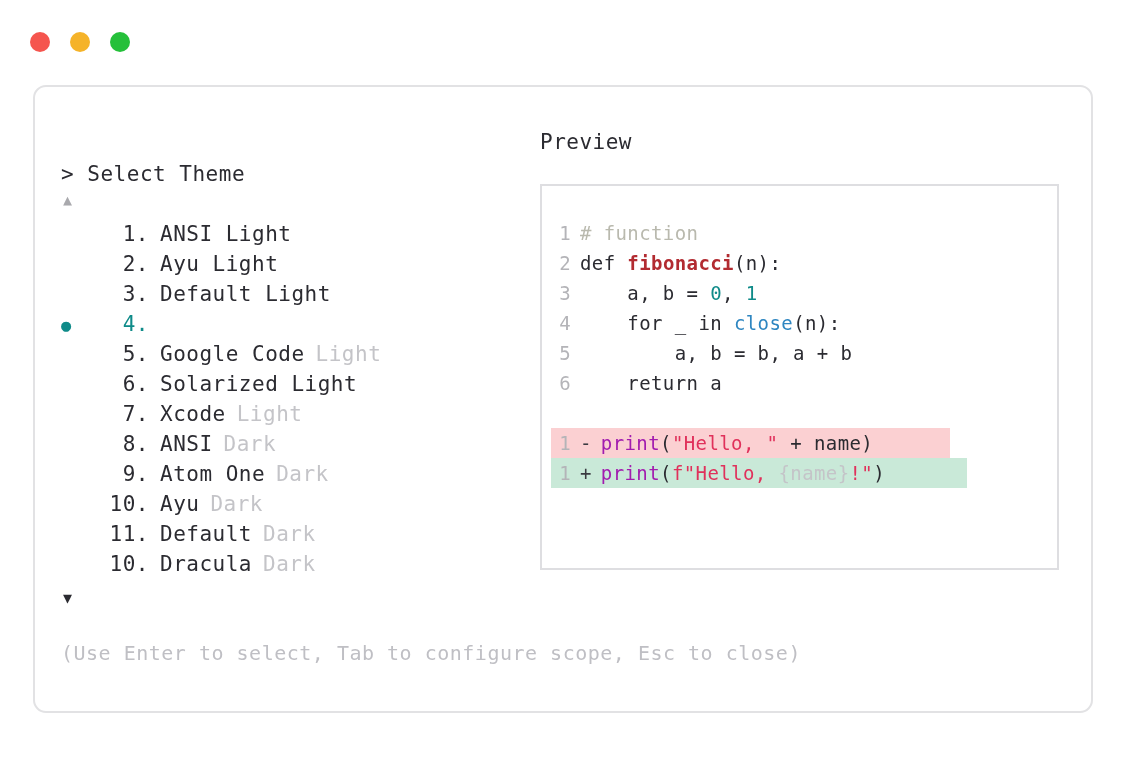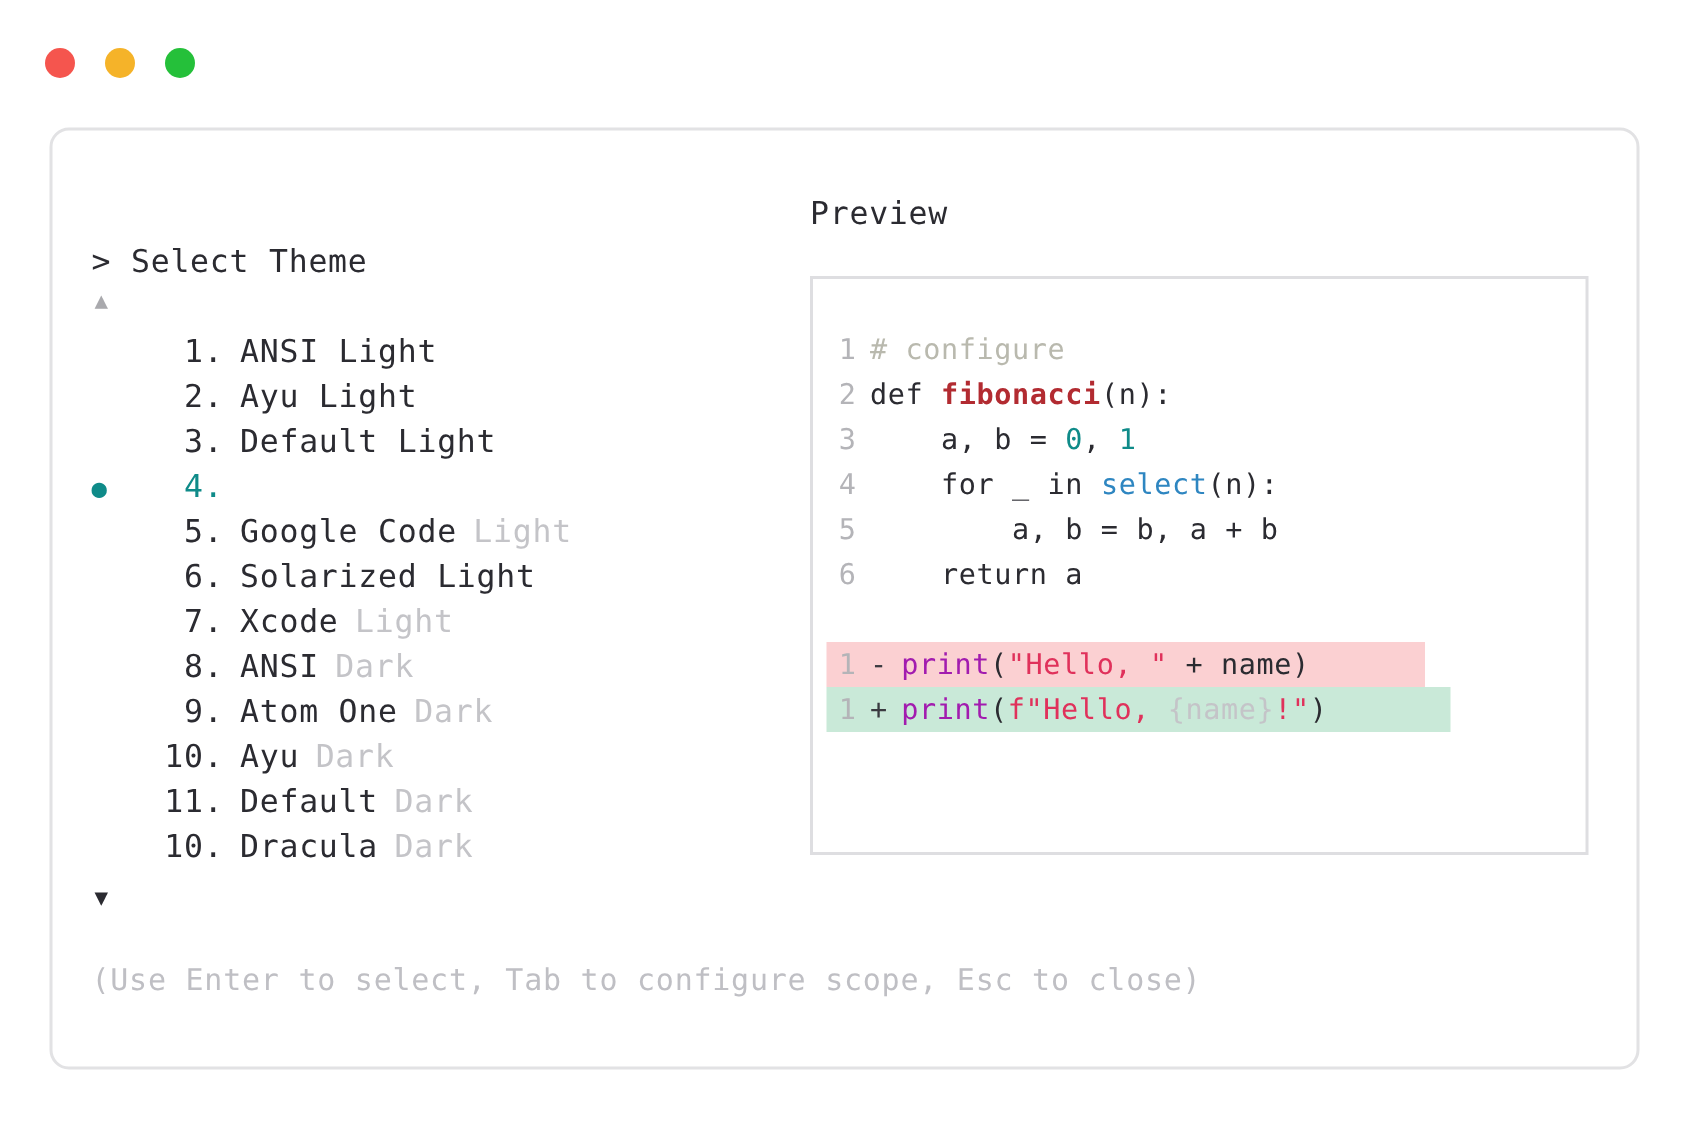--- a/index.html
+++ b/index.html
@@ -236,24 +236,24 @@
         <div class="scroll-arrow down">▼</div>
       </div>
     </div>
 
     <div class="hint">(Use Enter to select, Tab to configure scope, Esc to close)</div>
 
     <div class="right-col">
       <div class="preview-label">Preview</div>
       <div class="preview-box">
         <div id="code-body">
-            <div class="code-line"><span class="ln">1</span><span class="code"><span class="t-comment"># configure</span></span></div>
+            <div class="code-line"><span class="ln">1</span><span class="code"><span class="t-comment"># function</span></span></div>
             <div class="code-line"><span class="ln">2</span><span class="code"><span class="t-kw">def </span><span class="t-fn">fibonacci</span><span>(n):</span></span></div>
             <div class="code-line"><span class="ln">3</span><span class="code"><span>    a, b = </span><span class="t-num">0</span><span>, </span><span class="t-num">1</span></span></div>
-            <div class="code-line"><span class="ln">4</span><span class="code"><span>    for _ in </span><span class="t-builtin">select</span><span>(n):</span></span></div>
+            <div class="code-line"><span class="ln">4</span><span class="code"><span>    for _ in </span><span class="t-builtin">close</span><span>(n):</span></span></div>
             <div class="code-line"><span class="ln">5</span><span class="code"><span>        a, b = b, a + b</span></span></div>
             <div class="code-line"><span class="ln">6</span><span class="code"><span>    return a</span></span></div>
           </div>
         <div class="code-gap"></div>
         <div id="diff-body">
             <div class="code-line diff-line diff-minus"><span class="hl"></span><span class="row"><span class="ln">1</span><span class="sign">-</span><span class="code"><span class="t-print">print</span><span>(</span><span class="t-str">"Hello, "</span><span> + name)</span></span></span></div>
             <div class="code-line diff-line diff-plus"><span class="hl"></span><span class="row"><span class="ln">1</span><span class="sign">+</span><span class="code"><span class="t-print">print</span><span>(</span><span class="t-str">f"Hello, </span><span class="t-brace">{name}</span><span class="t-bang">!</span><span class="t-str">"</span><span>)</span></span></span></div>
           </div>
       </div>
     </div>

